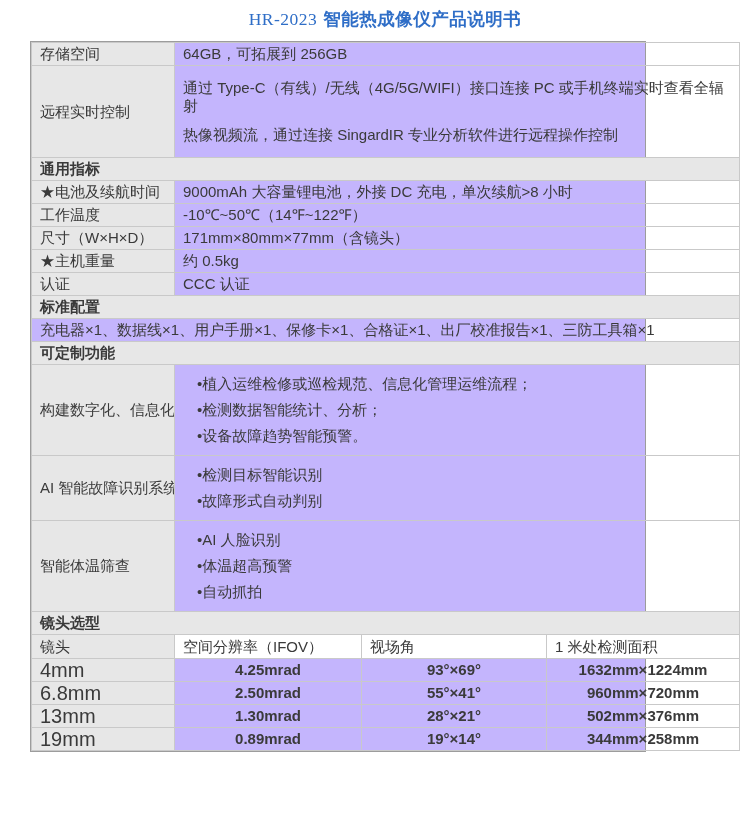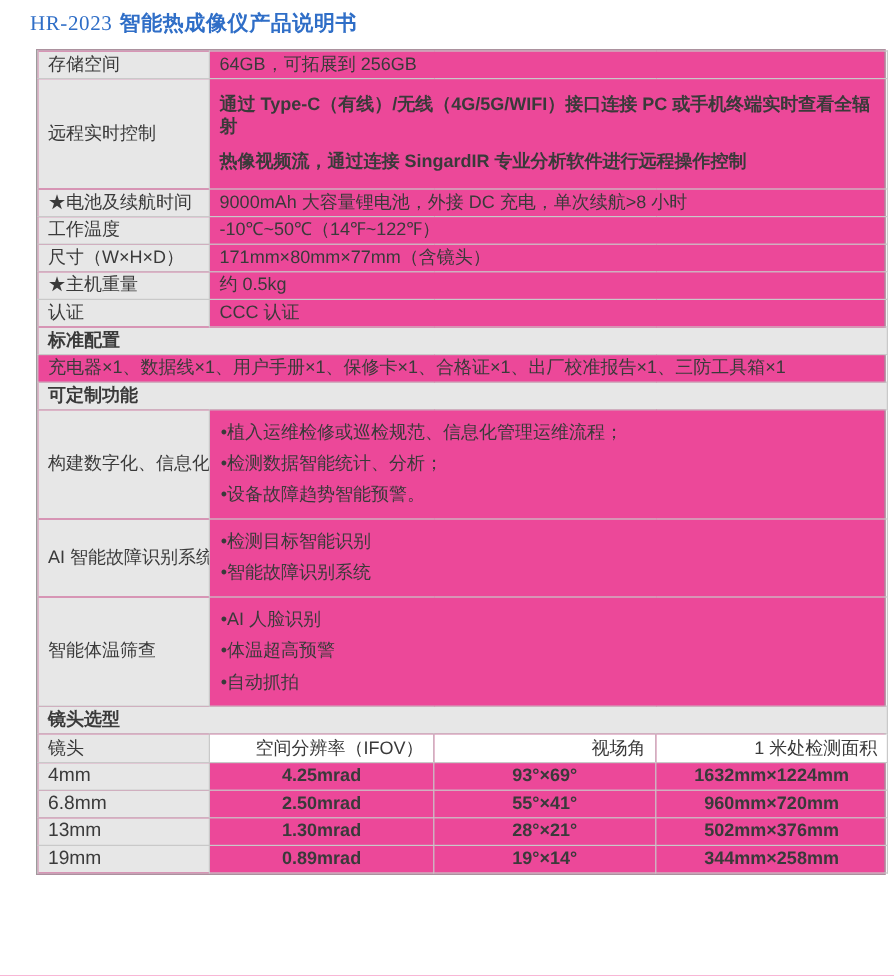--- a/index.html
+++ b/index.html
@@ -16,31 +16,32 @@
     font-family:"Liberation Sans", sans-serif;
     color:var(--text_dark);
     overflow:hidden;
   }
   .doc-title{
     margin:7px 0 0 25px;
     font-size:17.5px;
     font-weight:bold;
     color:var(--title_blue);
     letter-spacing:0.5px;
+    text-align:center;
   }
   .doc-title .model{
     font-family:"Liberation Serif", serif;
     font-weight:normal;
     margin-right:6px;
   }
   .table-wrap{
     margin:10px 0 0 30px;
-    width:708px;
+    width:616px;
     border:1px solid var(--outer_border);
-    background:#ec4899;
+    background:#c4b5fd;
   }
   table.spec{
     border-collapse:collapse;
     table-layout:fixed;
     width:100%;
     font-size:15px;
     color:var(--text_dark);
   }
   table.spec td{
     border:1px solid var(--border_gray);
@@ -55,43 +56,43 @@
     height:17px;
   }
   td.value{height:17px;}
   tr.sec td{
     background:var(--cell_gray);
     font-weight:bold;
     height:16px;
   }
   tr.r-storage td{height:20px;}
   tr.r-remote td.value{white-space:normal;}
-  tr.r-remote p{margin:11px 0;line-height:18px;font-weight:bold;}
+  tr.r-remote p{margin:11px 0;line-height:18px;}
   tr.r-standard td{height:20px;border-radius:11px;}
   td.wrap-label{
     white-space:normal;
     line-height:22px;
   }
   td.bullets{
     white-space:normal;
     padding-left:50px;
   }
-  td.bullets p{margin:8px 1px;line-height:18px;}
+  td.bullets p{margin:8px 14px;line-height:18px;}
   tr.lens-head td{
     height:24px;
-    text-align:right;
+    text-align:left;
     background:#fff;
   }
   tr.lens-head td:first-child{
     text-align:left;
     background:var(--cell_gray);
   }
   tr.lens-row td.lens-name{
     background:var(--cell_gray);
-    font-size:16px;
+    font-size:20px;
     height:18px;
   }
   tr.lens-row td.num{
     text-align:center;
     font-size:15px;
     font-weight:600;
     height:18px;
   }
 </style>
 </head>
@@ -117,20 +118,23 @@
   </tr>
 
   <tr class="r-remote">
     <td class="label">远程实时控制</td>
     <td class="value" colspan="3">
       <p>通过 Type-C（有线）/无线（4G/5G/WIFI）接口连接 PC 或手机终端实时查看全辐射</p>
       <p>热像视频流，通过连接 SingardIR 专业分析软件进行远程操作控制</p>
     </td>
   </tr>
 
+  <tr class="sec">
+    <td colspan="4">通用指标</td>
+  </tr>
 
   <tr>
     <td class="label">★电池及续航时间</td>
     <td class="value" colspan="3">9000mAh 大容量锂电池，外接 DC 充电，单次续航&gt;8 小时</td>
   </tr>
   <tr>
     <td class="label">工作温度</td>
     <td class="value" colspan="3">-10℃~50℃（14℉~122℉）</td>
   </tr>
   <tr>
@@ -162,21 +166,21 @@
     <td class="bullets" colspan="3">
       <p>•植入运维检修或巡检规范、信息化管理运维流程；</p>
       <p>•检测数据智能统计、分析；</p>
       <p>•设备故障趋势智能预警。</p>
     </td>
   </tr>
   <tr>
     <td class="label wrap-label">AI 智能故障识别系统</td>
     <td class="bullets" colspan="3">
       <p>•检测目标智能识别</p>
-      <p>•智能故障识别系统</p>
+      <p>•故障形式自动判别</p>
     </td>
   </tr>
   <tr>
     <td class="label wrap-label">智能体温筛查</td>
     <td class="bullets" colspan="3">
       <p>•AI 人脸识别</p>
       <p>•体温超高预警</p>
       <p>•自动抓拍</p>
     </td>
   </tr>

